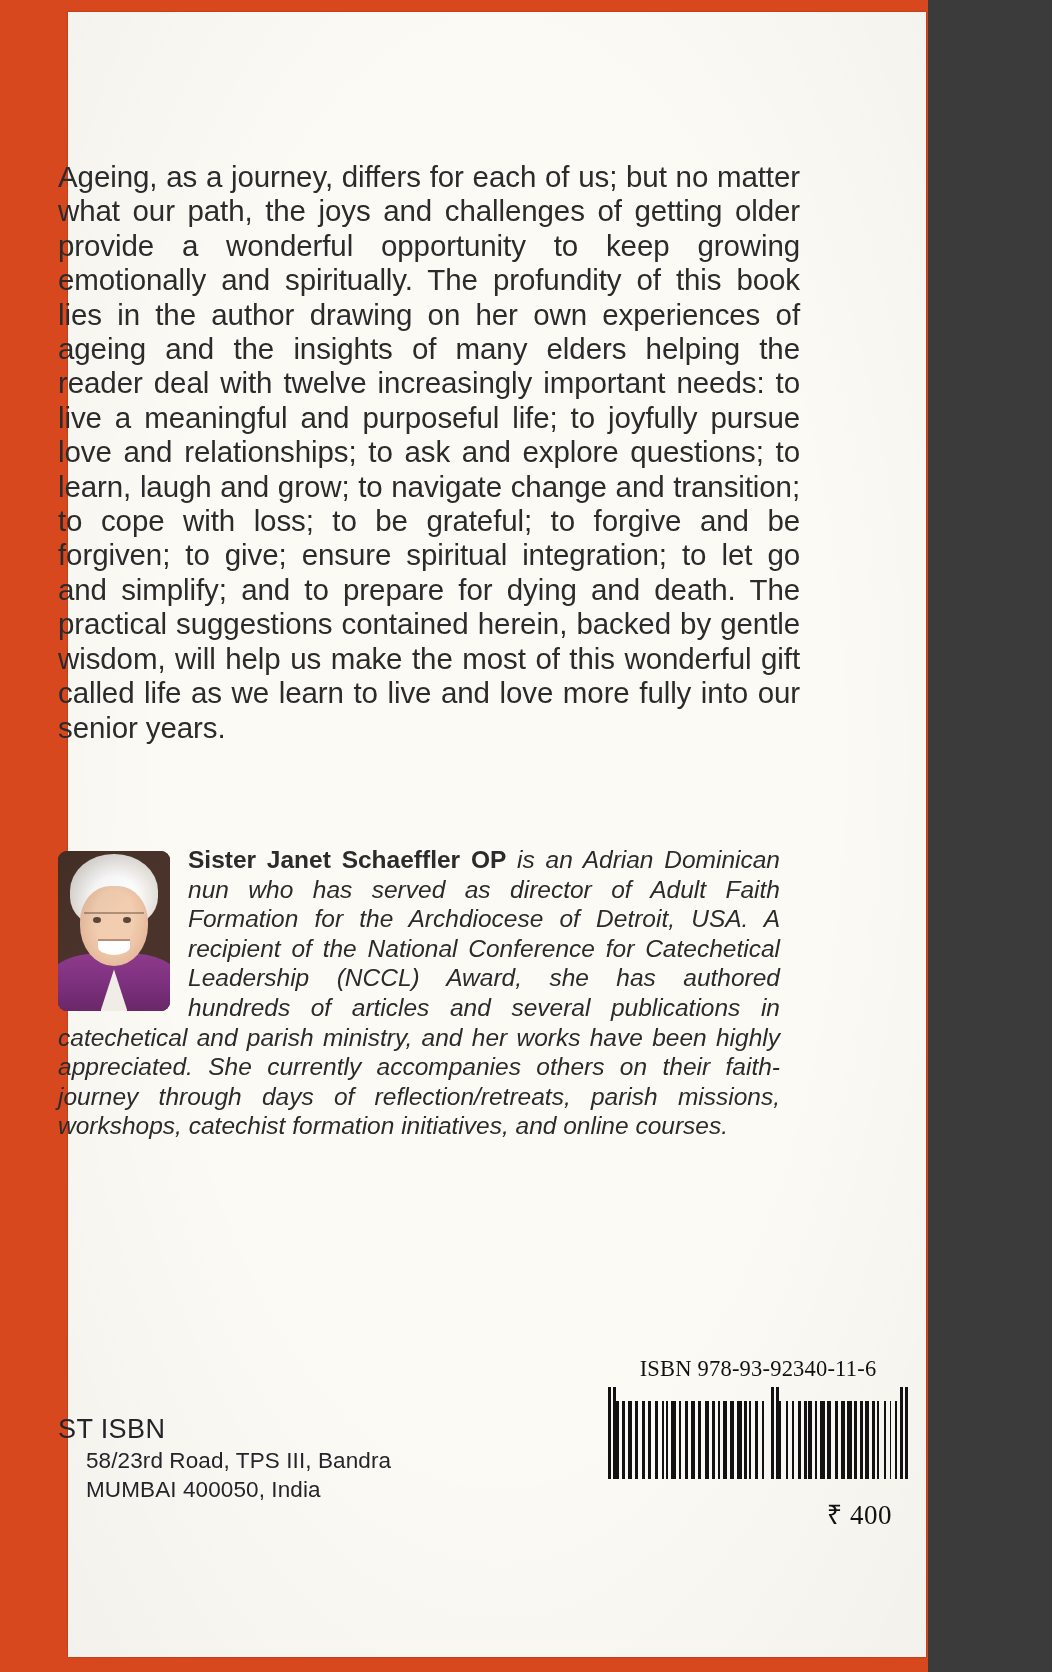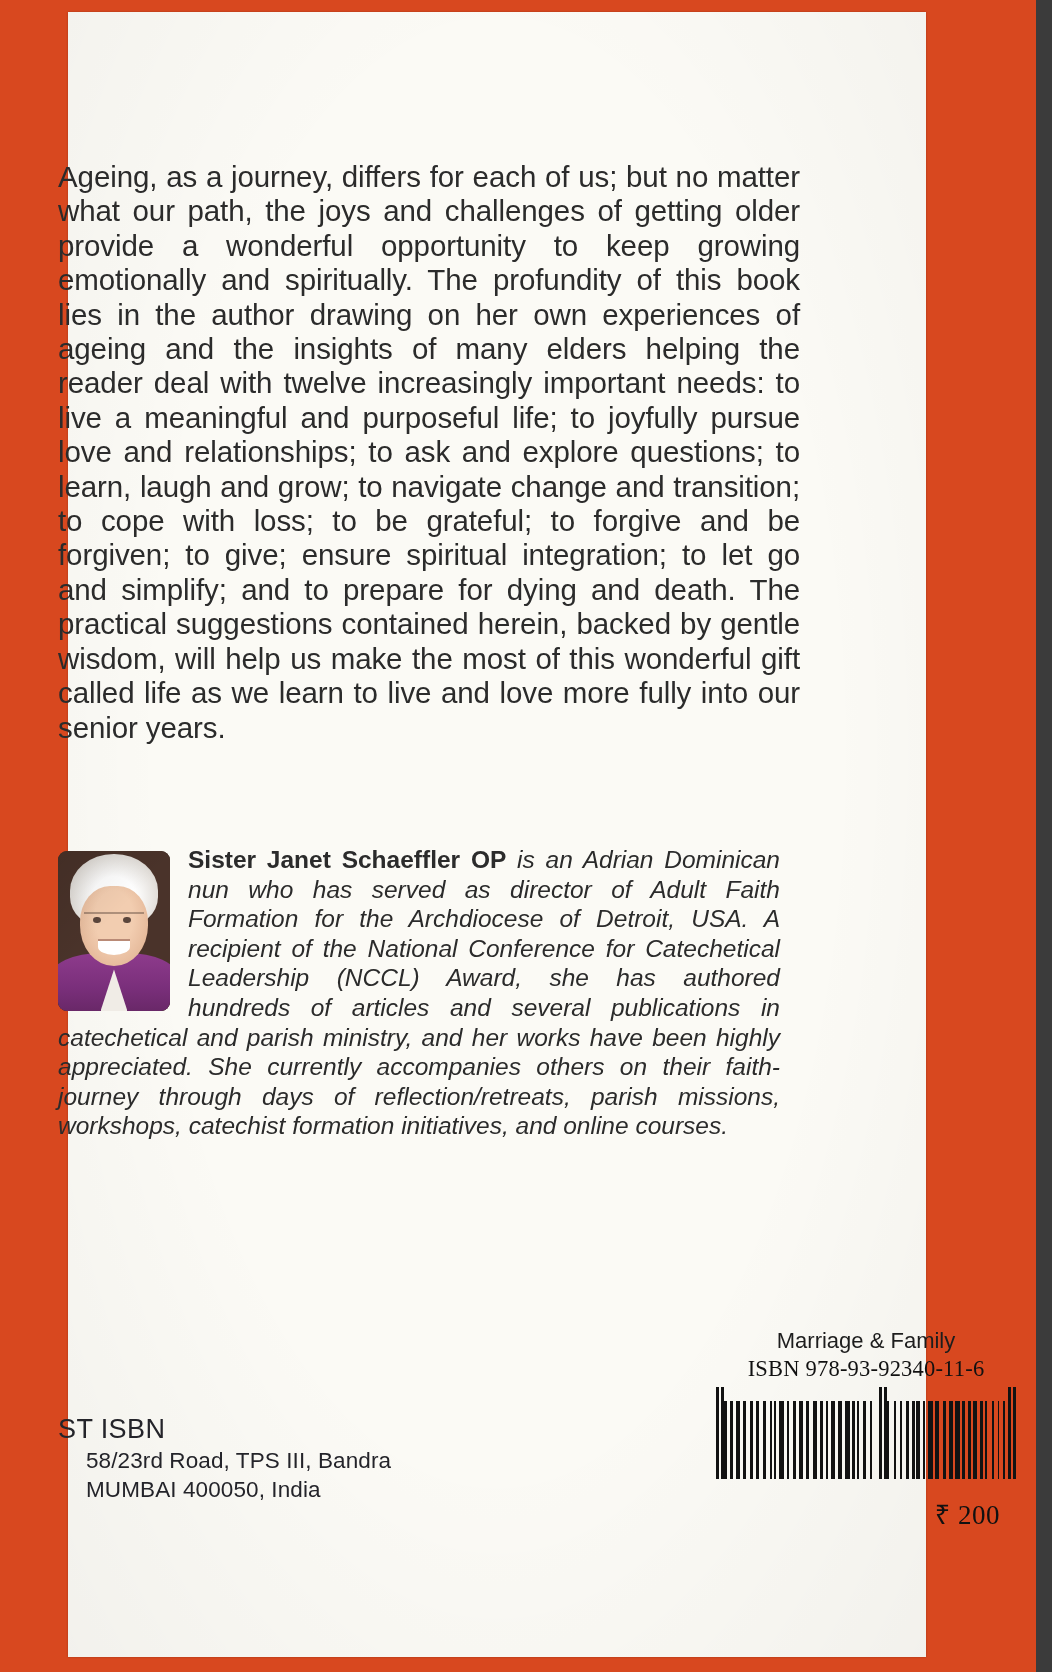--- a/index.html
+++ b/index.html
@@ -2,21 +2,21 @@
 <html><head>
 <meta charset="utf-8">
 <style>
   html, body {
     margin: 0;
     padding: 0;
     background: #3b3b3b;
   }
   .page {
     position: relative;
-    width: 1036px;
+    width: 928px;
     height: 1672px;
     background: #fdba74;
     overflow: hidden;
     font-family: "Liberation Sans", sans-serif;
   }
   
   .cover-panel {
     position: absolute;
     left: 68px;
     top: 12px;
@@ -244,21 +244,20 @@
     <span class="bio-name">Sister Janet Schaeffler OP</span><span> is an Adrian Dominican nun who has served as director of Adult Faith Formation for the Archdiocese of Detroit, USA. A recipient of the National Conference for Catechetical Leadership (NCCL) Award, she has authored hundreds of articles and several publications in catechetical and parish ministry, and her works have been highly appreciated. She currently accompanies others on their faith-journey through days of reflection/retreats, parish missions, workshops, catechist formation initiatives, and online courses.</span>
   </div>
 
   <div class="publisher">
     <div class="imprint">ST ISBN</div>
     <div class="addr">58/23rd Road, TPS III, Bandra</div>
     <div class="addr">MUMBAI 400050, India</div>
   </div>
 
   <div class="isbn-block">
-    <div class="category">Marriage &amp; Family</div>
     <div class="isbn-line">ISBN 978-93-92340-11-6</div>
     <div class="barcode">
         <div class="bar" style="width: 3px; height: 92px;"></div>
         <div class="bar" style="width: 3px; height: 92px; background: transparent;"></div>
         <div class="bar" style="width: 3px; height: 92px;"></div>
         <div class="bar" style="width: 4px; height: 78px;"></div>
         <div class="bar" style="width: 3px; height: 78px; background: transparent;"></div>
         <div class="bar" style="width: 3px; height: 78px;"></div>
         <div class="bar" style="width: 4px; height: 78px; background: transparent;"></div>
         <div class="bar" style="width: 4px; height: 78px;"></div>
@@ -346,16 +345,16 @@
         <div class="bar" style="width: 3px; height: 78px;"></div>
         <div class="bar" style="width: 4px; height: 78px; background: transparent;"></div>
         <div class="bar" style="width: 2px; height: 78px;"></div>
         <div class="bar" style="width: 4px; height: 78px; background: transparent;"></div>
         <div class="bar" style="width: 2px; height: 78px;"></div>
         <div class="bar" style="width: 4px; height: 78px; background: transparent;"></div>
         <div class="bar" style="width: 3px; height: 92px;"></div>
         <div class="bar" style="width: 3px; height: 92px; background: transparent;"></div>
         <div class="bar" style="width: 3px; height: 92px;"></div>
       </div>
-    <div class="price">₹ 200</div>
+    <div class="price">₹ 400</div>
   </div>
 
 </div>
 
 </body></html>

